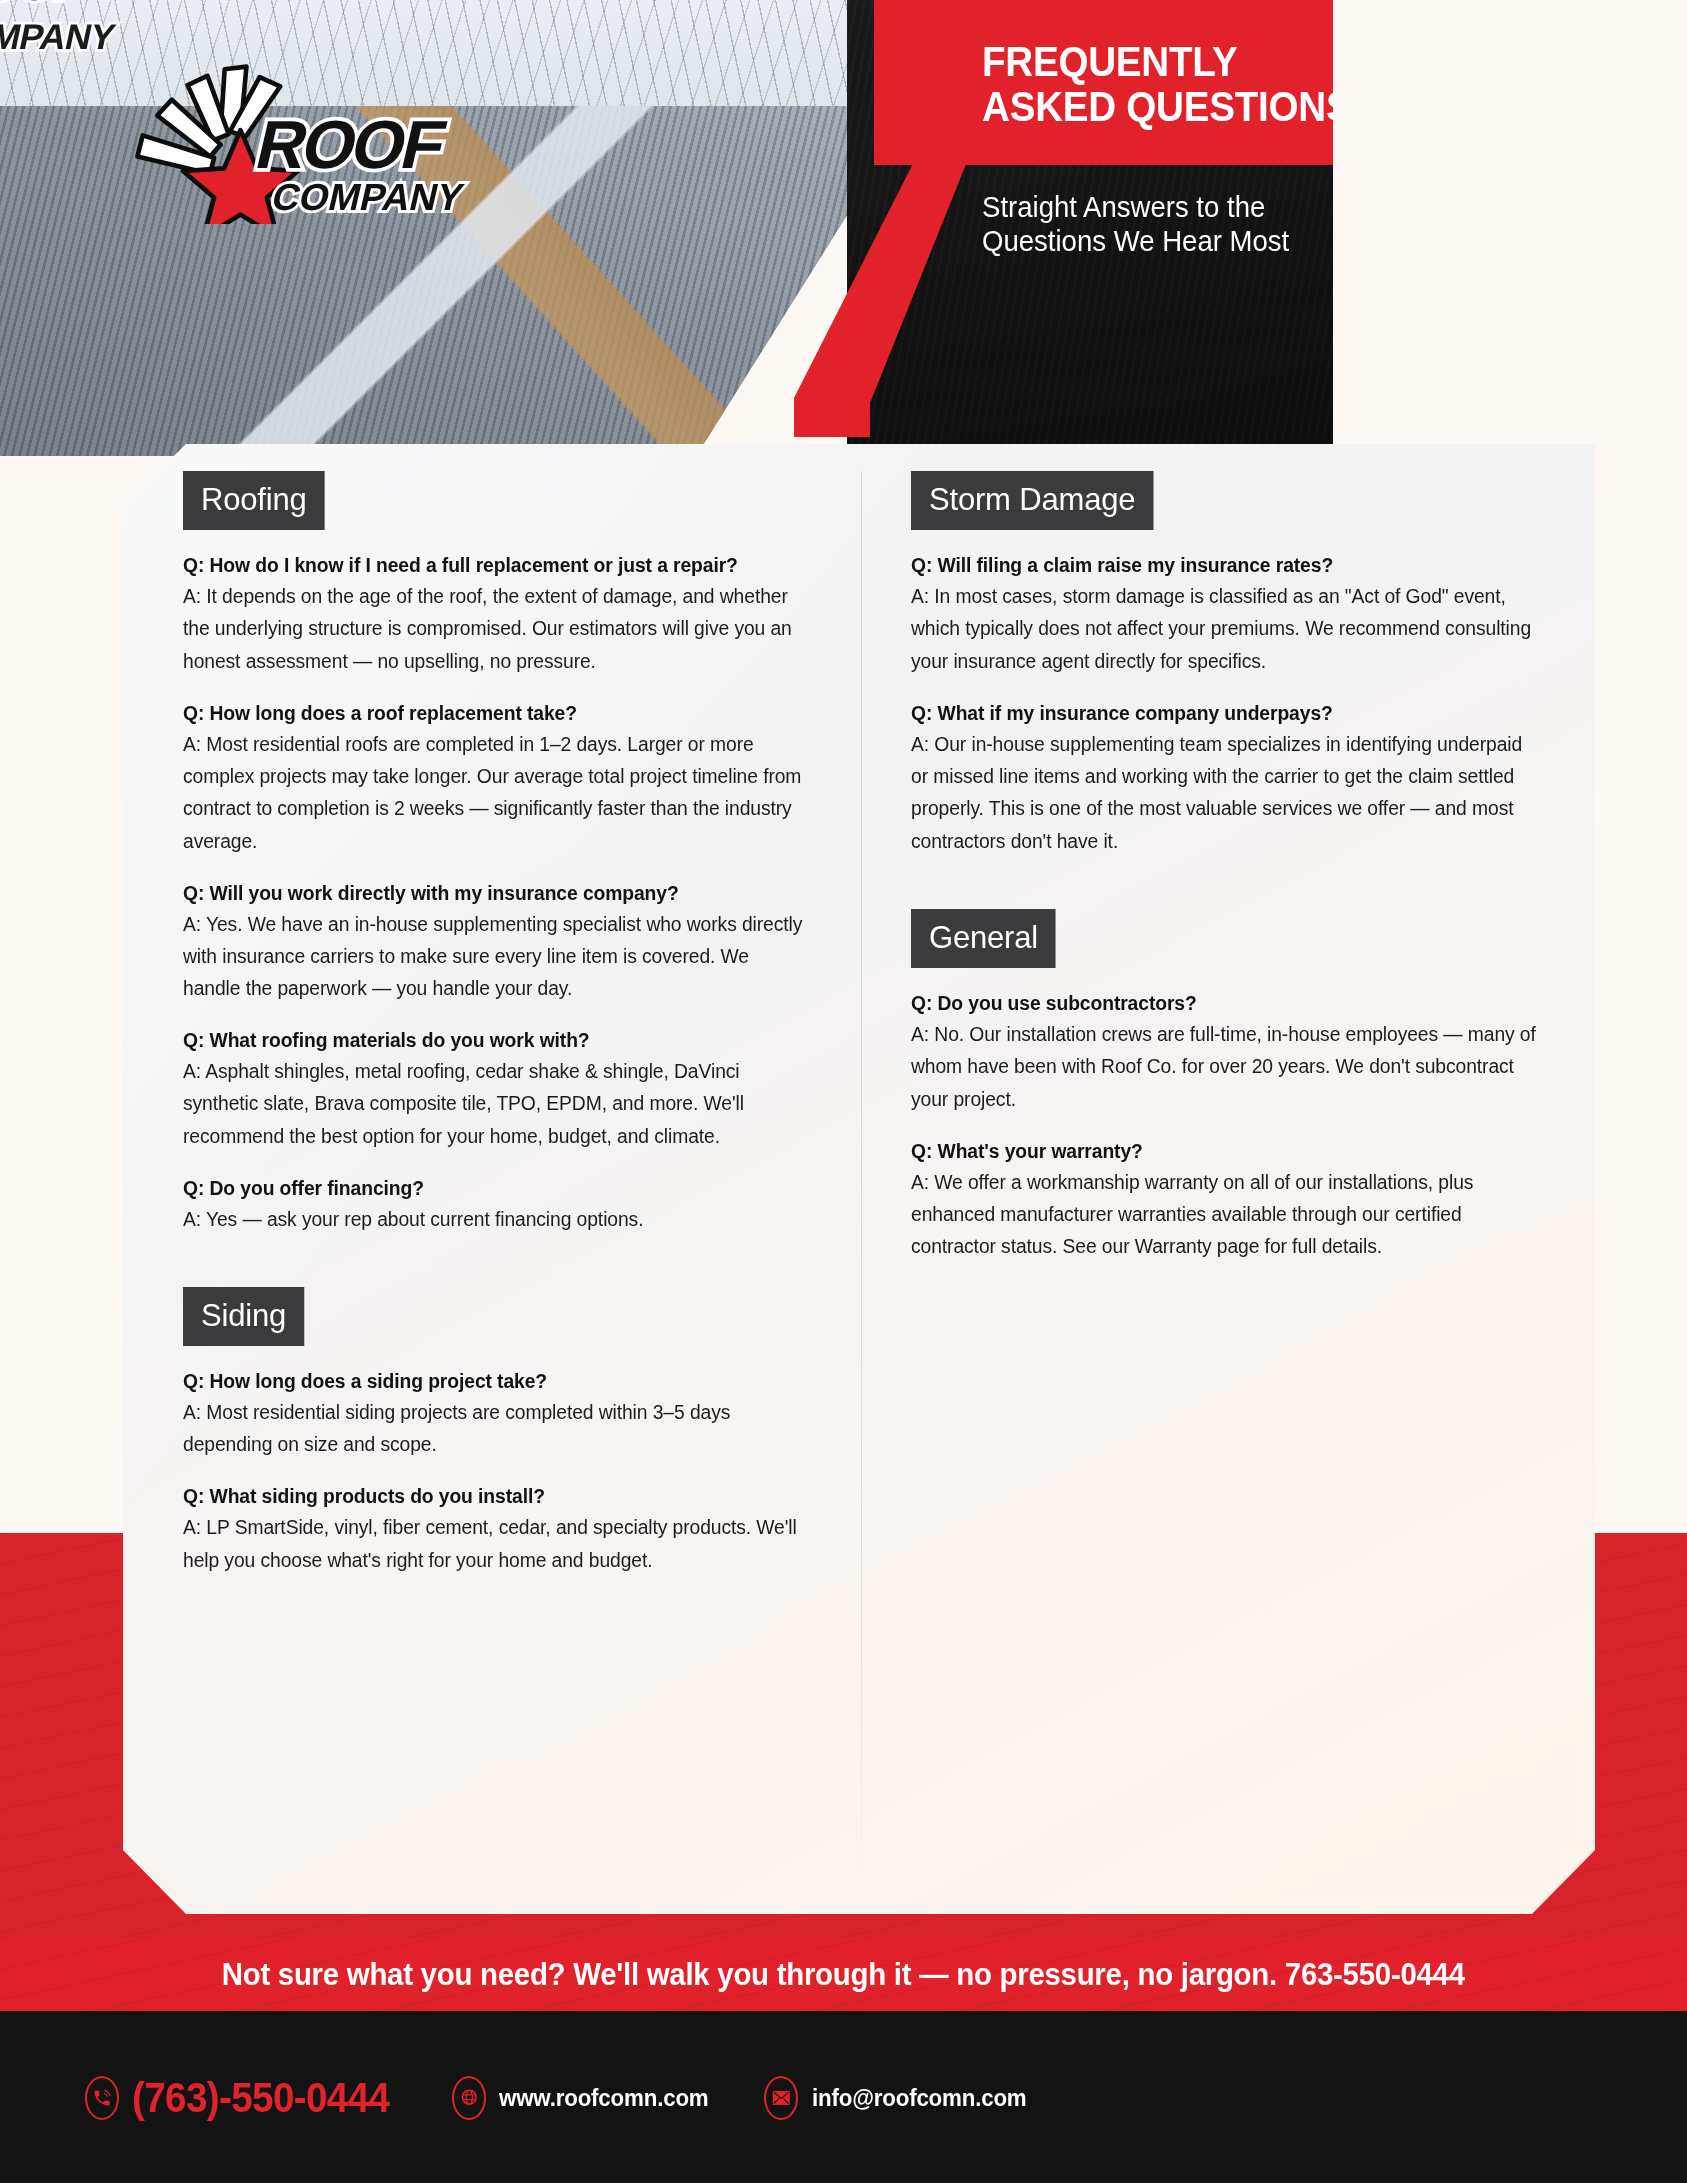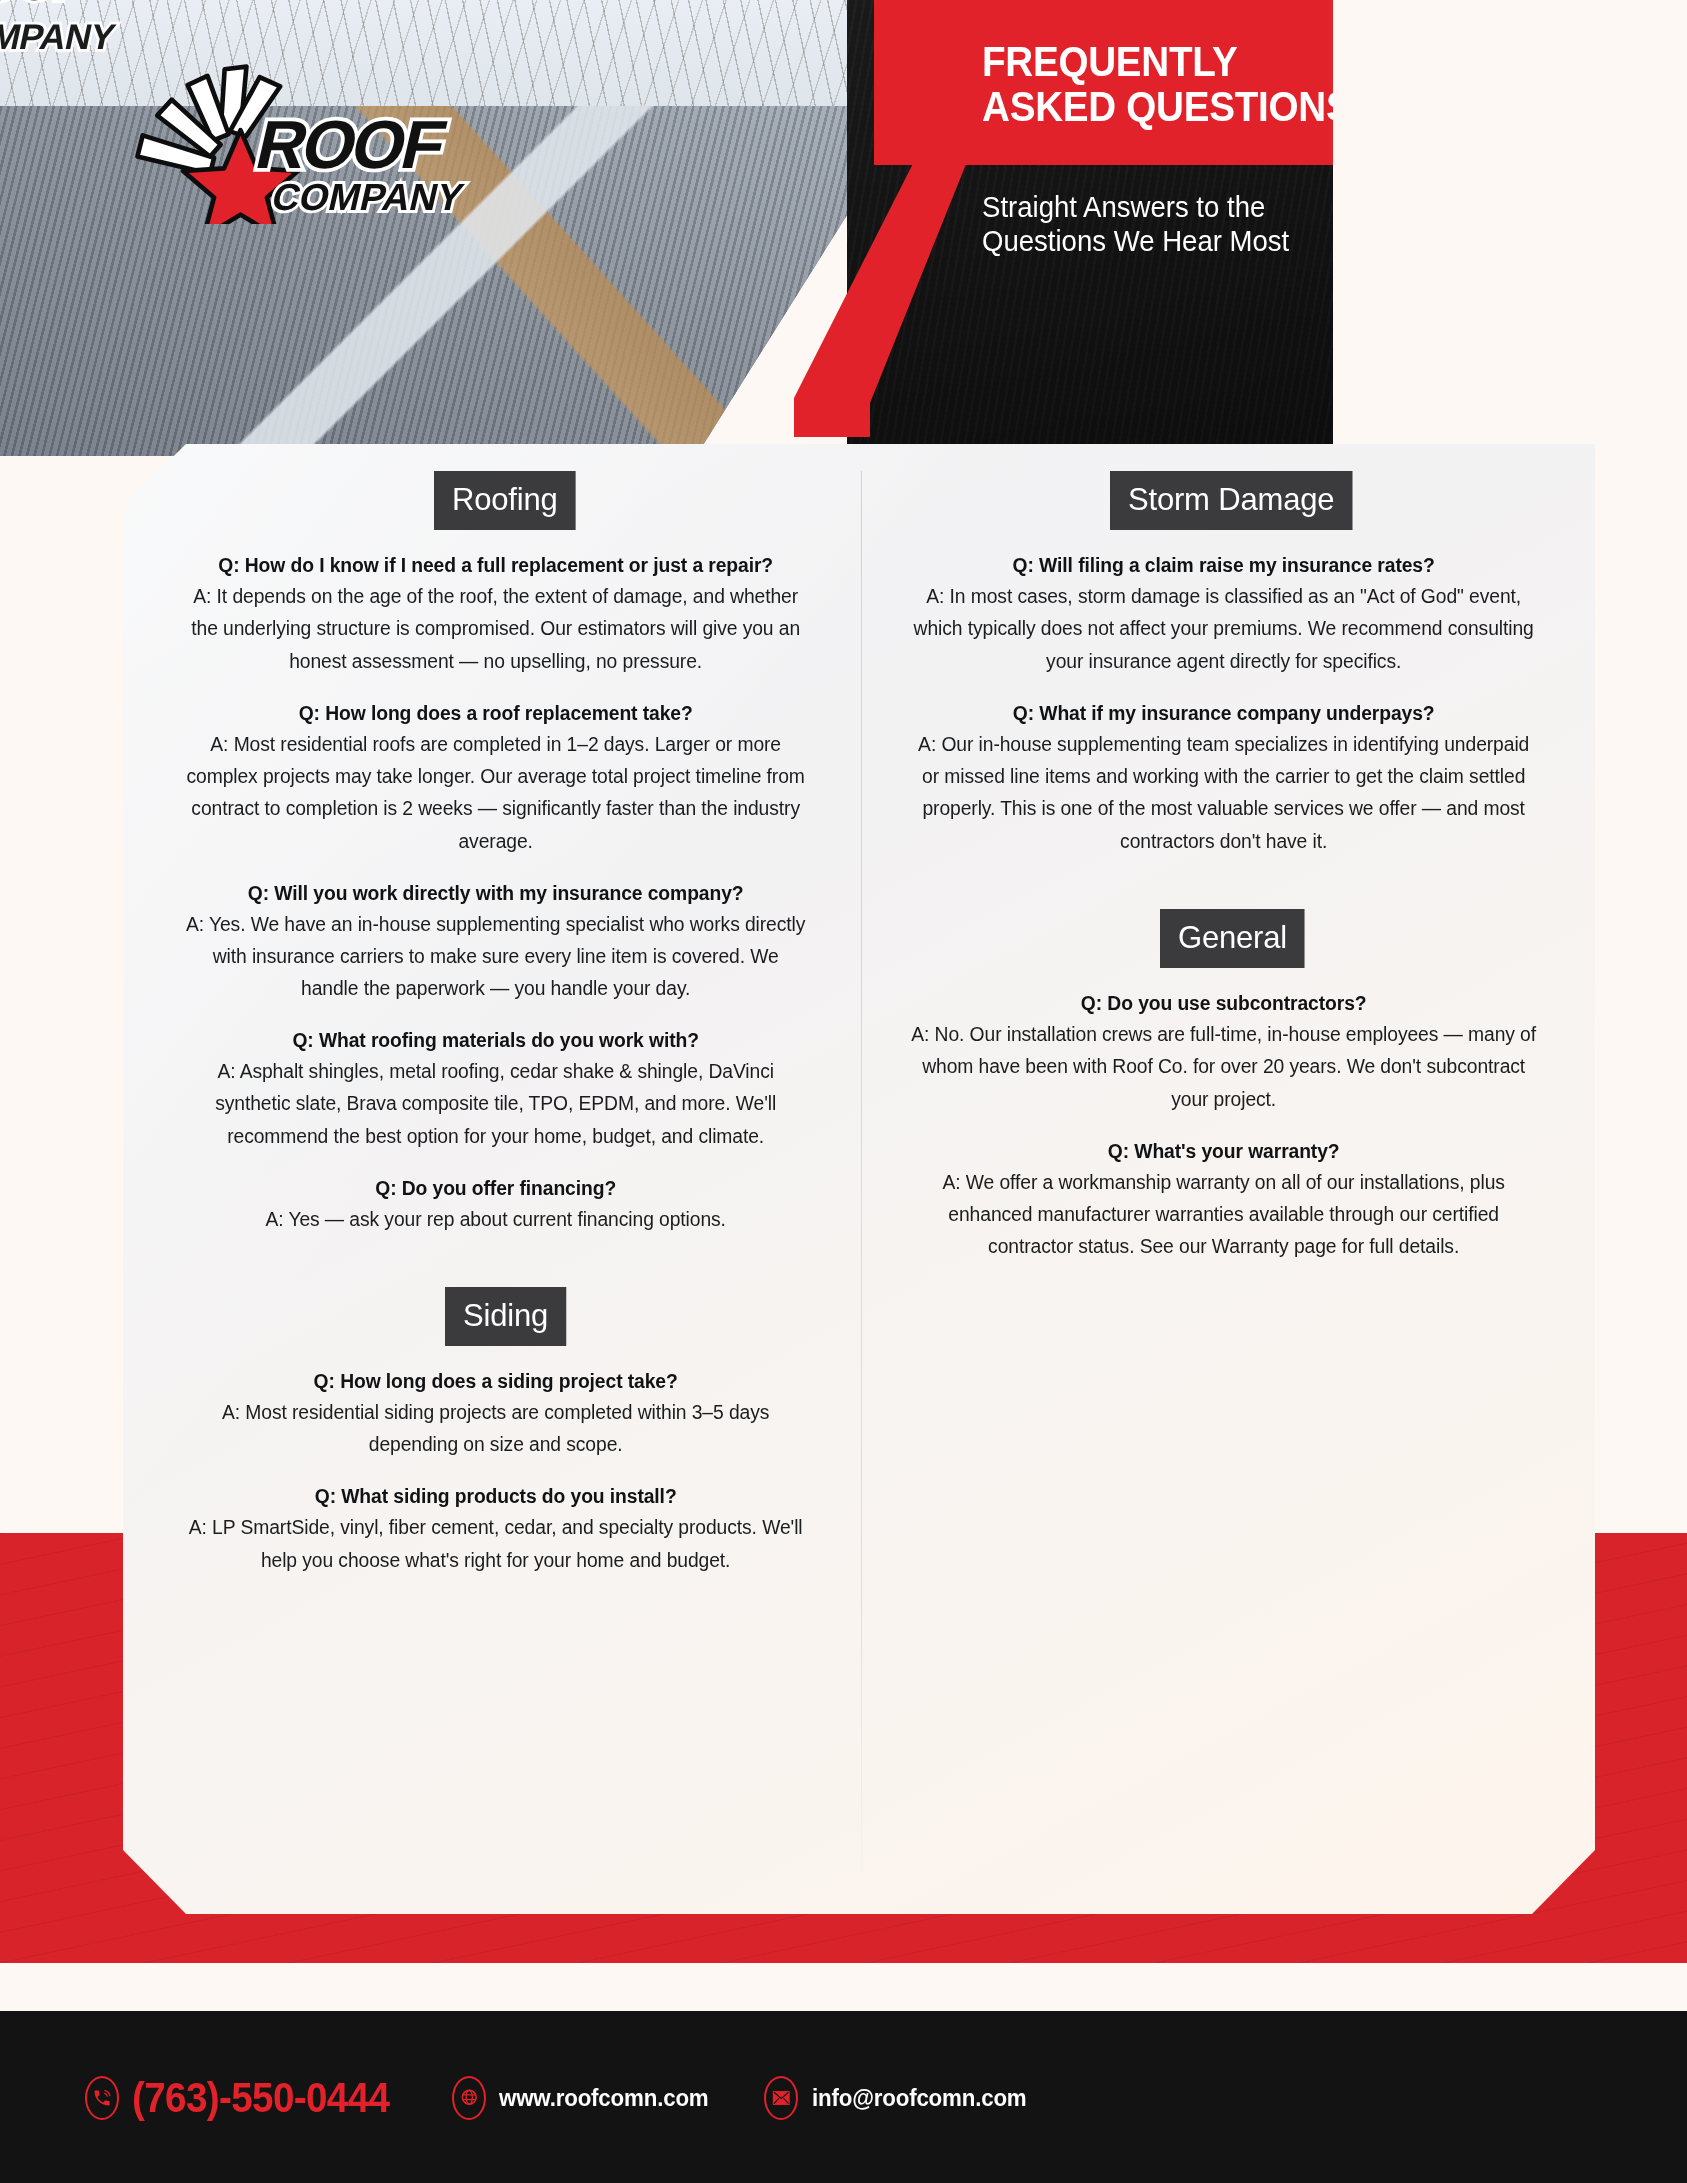--- a/index.html
+++ b/index.html
@@ -111,21 +111,21 @@
     position:absolute; left:0; top:0; width:100%; height:100%;
     background: linear-gradient(128deg, rgba(255,255,255,.55) 0%, rgba(255,255,255,0) 34%);
     pointer-events:none;
   }
 
   .col-divider{
     position:absolute; left:861px; top:471px; width:1.3px; height:1434px;
     background:linear-gradient(180deg, rgba(0,0,0,.13) 0%, rgba(0,0,0,.10) 78%, rgba(0,0,0,0) 100%);
   }
 
-  .col { position:absolute; top:0;text-align:center; }
+  .col { position:absolute; top:0; }
   .col-left  { left:183px; width:648px; }
   .col-right { left:911px; width:648px; }
 
   .sec-badge{
     display:inline-block; background:#3b3b3d; color:#ffffff;
     font-size:32px; font-weight:400; line-height:1;
     padding:12px 18.5px 14.6px 18.5px; letter-spacing:-0.2px;
     transform: scaleX(0.97); transform-origin:left center;
   }
 
@@ -272,20 +272,23 @@
         </div></div>
       <div style="margin-top: 52px;"><div class="sec-badge">General</div><div class="qa">
           <div class="q">Q: Do you use subcontractors?</div>
           <div class="a">A: No. Our installation crews are full-time, in-house employees — many of whom have been with Roof Co. for over 20 years. We don't subcontract your project.</div>
         </div><div class="qa">
           <div class="q">Q: What's your warranty?</div>
           <div class="a">A: We offer a workmanship warranty on all of our installations, plus enhanced manufacturer warranties available through our certified contractor status. See our Warranty page for full details.</div>
         </div></div>
     </div>
 
+  <div class="cta">
+    <div class="cta-text">Not sure what you need? We'll walk you through it — no pressure, no jargon. 763-550-0444</div>
+  </div>
 
   <div class="footer">
     <div class="footer-inner">
 
       <div class="fitem">
         <span class="ficon">
           <svg width="20" height="20" viewBox="0 0 24 24">
             <path fill="#e1222a" d="M6.6 10.8c1.4 2.8 3.8 5.2 6.6 6.6l2.2-2.2c.3-.3.7-.4 1.1-.2 1.2.4 2.4.6 3.7.6.6 0 1 .4 1 1V20c0 .6-.4 1-1 1C10.6 21 3 13.4 3 4c0-.6.4-1 1-1h3.5c.6 0 1 .4 1 1 0 1.3.2 2.5.6 3.7.1.4 0 .8-.2 1.1l-2.3 2z"></path>
             <path fill="none" stroke="#e1222a" stroke-width="1.6" stroke-linecap="round" d="M15.5 3.2c3 .8 5.2 3 6 6M15 6.5c1.6.5 2.8 1.7 3.3 3.3"></path>
           </svg>

